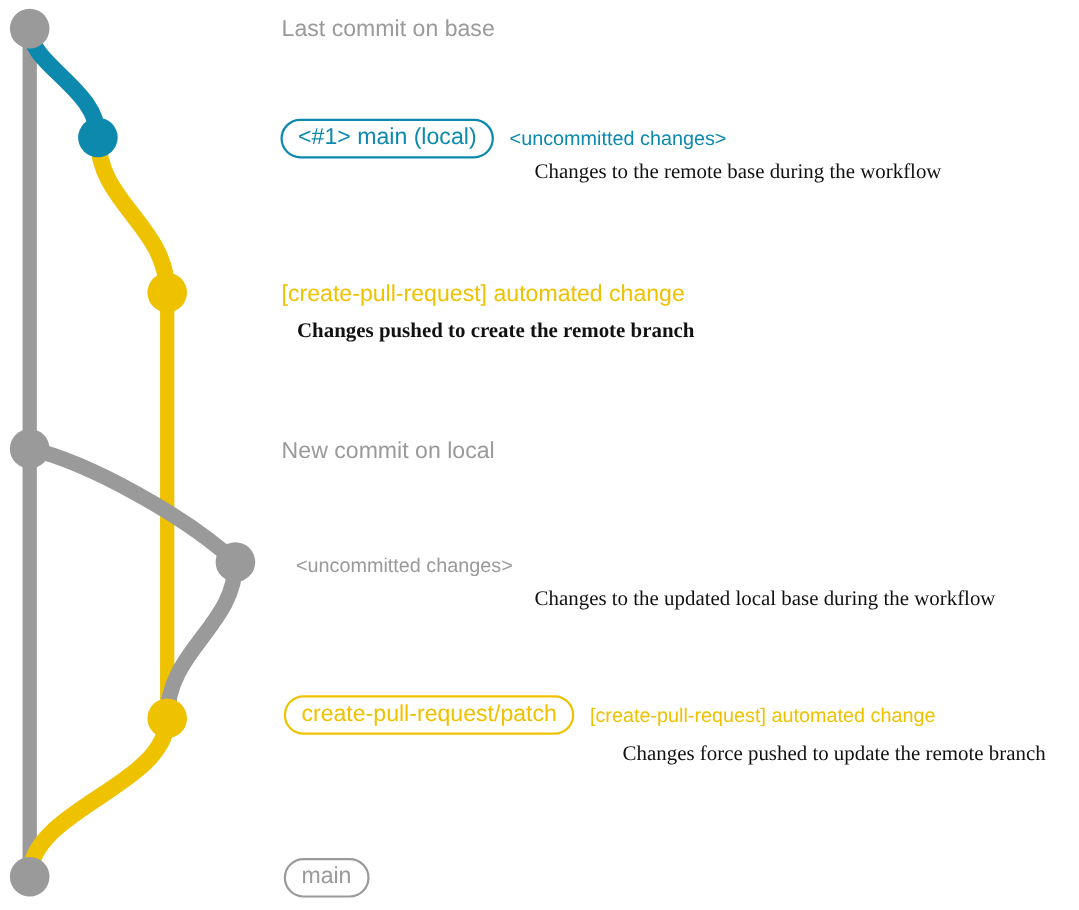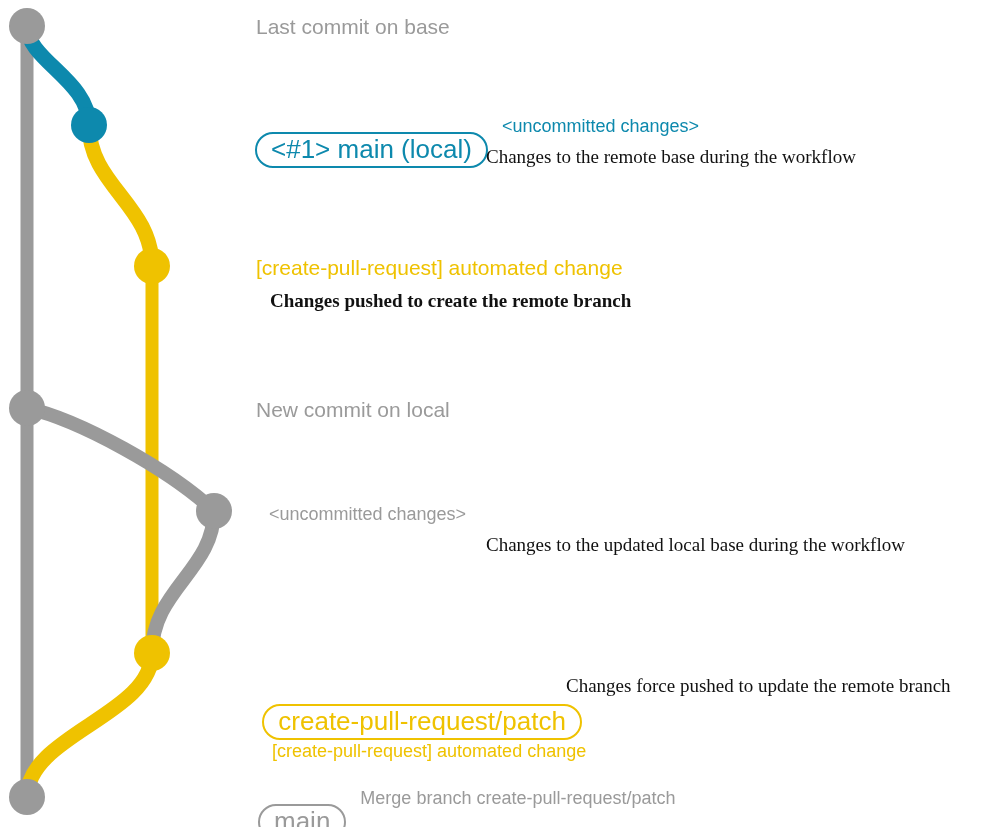--- a/index.html
+++ b/index.html
@@ -33,26 +33,25 @@
   }
 
   
   .pill {
     display: inline-flex;
     align-items: center;
     justify-content: center;
     border: 2px solid #9a9a9a;
     border-radius: 18px;
     padding: 4px 14px 6px 14px;
-    font-size: 26px;
+    font-size: 21px;
     line-height: 22px;
     color: #9a9a9a;
     background: #ffffff;
     box-sizing: border-box;
-    margin-top: 48px;
   }
   .pill.blue   { border-color: #0d89ad; color: #0d89ad; }
   .pill.yellow { border-color: #efc200; color: #efc200; }
   .pill.gray   { border-color: #9a9a9a; color: #9a9a9a; }
 
   
   .subject {
     font-size: 18px;
     line-height: 23px;
     margin-left: 14px;
@@ -124,22 +123,21 @@
 
 <div class="row" style="left:256px; top:396px; height:26px;">
   <span class="headline gray">New commit on local</span>
 </div>
 
 <div class="row" style="left:255px; top:496px; height:36px;">
   <span class="subject gray">&lt;uncommitted changes&gt;</span>
 </div>
 <div class="desc" style="left:486px; top:534px;">Changes to the updated local base during the workflow</div>
 
-<div class="row" style="left:258px; top:656px; height:36px;flex-direction:column;">
+<div class="row" style="left:258px; top:632px; height:36px;">
   <span class="pill yellow">create-pull-request/patch</span>
   <span class="subject yellow">[create-pull-request] automated change</span>
 </div>
 <div class="desc" style="left:566px; top:675px;">Changes force pushed to update the remote branch</div>
 
 <div class="row" style="left:258px; top:781px; height:34px;">
   <span class="pill gray">main</span>
-  <span class="subject gray">Merge branch create-pull-request/patch</span>
 </div>
 
 </body></html>

